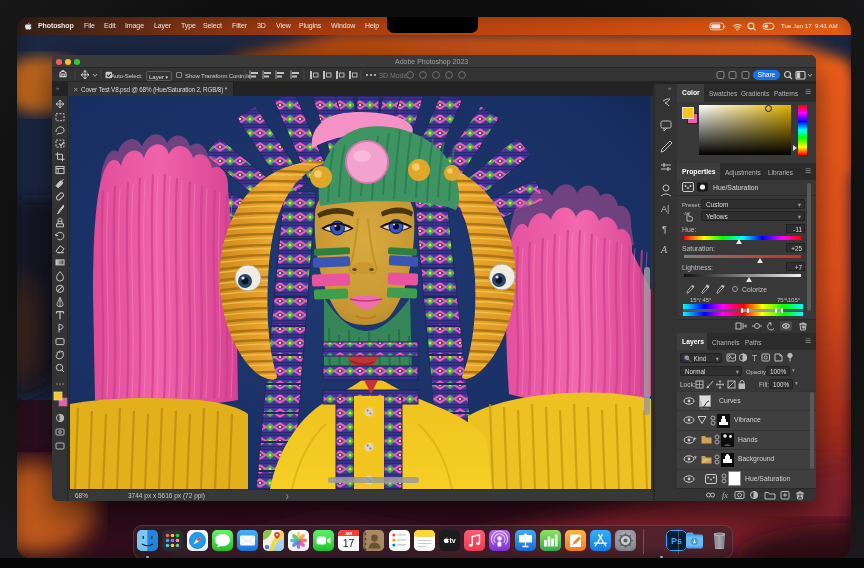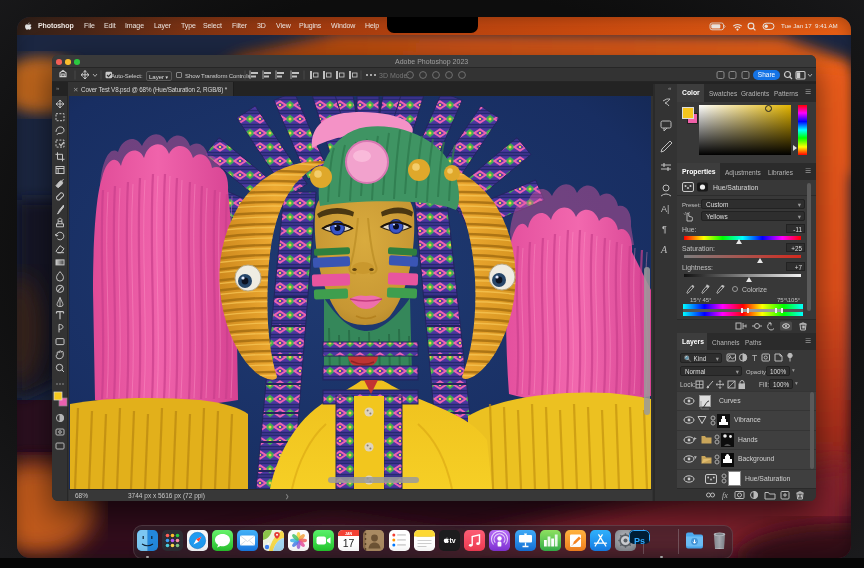--- a/index.html
+++ b/index.html
@@ -1059,21 +1059,21 @@
           <rect x="9.8" y="3.2" width="1.4" height="2.6" fill="#5b6066" transform="rotate(0 10.5 10.5)"></rect>
           <rect x="9.8" y="3.2" width="1.4" height="2.6" fill="#5b6066" transform="rotate(45 10.5 10.5)"></rect>
           <rect x="9.8" y="3.2" width="1.4" height="2.6" fill="#5b6066" transform="rotate(90 10.5 10.5)"></rect>
           <rect x="9.8" y="3.2" width="1.4" height="2.6" fill="#5b6066" transform="rotate(135 10.5 10.5)"></rect>
           <rect x="9.8" y="3.2" width="1.4" height="2.6" fill="#5b6066" transform="rotate(180 10.5 10.5)"></rect>
           <rect x="9.8" y="3.2" width="1.4" height="2.6" fill="#5b6066" transform="rotate(225 10.5 10.5)"></rect>
           <rect x="9.8" y="3.2" width="1.4" height="2.6" fill="#5b6066" transform="rotate(270 10.5 10.5)"></rect>
           <rect x="9.8" y="3.2" width="1.4" height="2.6" fill="#5b6066" transform="rotate(315 10.5 10.5)"></rect>
         </svg></div>
       <div class="abs" style="left:626px;top:512px;width:1px;height:25px;background:rgba(200,200,210,.28)"></div>
-      <div class="abs" style="left:612px;top:513px;width:21px;height:14px;border-radius:4.8px;overflow:hidden"><svg width="21" height="21" viewBox="0 0 21 21">
+      <div class="abs" style="left:649px;top:513px;width:21px;height:21px;border-radius:4.8px;overflow:hidden"><svg width="21" height="21" viewBox="0 0 21 21">
           <rect width="21" height="21" fill="#001e36"></rect>
           <rect x="0.5" y="0.5" width="20" height="20" rx="4.3" fill="none" stroke="#31a8ff" stroke-width="1"></rect>
           <text x="10.5" y="14.2" text-anchor="middle" font-family="Liberation Sans" font-size="9" fill="#31a8ff" font-weight="bold">Ps</text>
         </svg></div>
       <div class="abs" style="left:661px;top:512px;width:1px;height:25px;background:rgba(200,200,210,.28)"></div>
       <div class="abs" style="left:666.5px;top:513px;width:21px;height:21px;border-radius:0px;overflow:hidden"><svg width="21" height="21" viewBox="0 0 21 21">
           <path d="M2,4.5 a2,2 0 0 1 2,-2 l4.5,0 1.5,2 7,0 a2,2 0 0 1 2,2 l0,10 a2,2 0 0 1 -2,2 l-13,0 a2,2 0 0 1 -2,-2 Z" fill="#4aa8ee"></path>
           <path d="M2,6.5 l17,0 0,8 a2,2 0 0 1 -2,2 l-13,0 a2,2 0 0 1 -2,-2 Z" fill="#6cbdf5"></path>
           <circle cx="10.5" cy="11.5" r="3.4" fill="#4293d6"></circle>
           <path d="M10.5,9.5 L10.5,13 M9,11.7 L10.5,13.3 L12,11.7" stroke="#fff" stroke-width="1" fill="none"></path>

